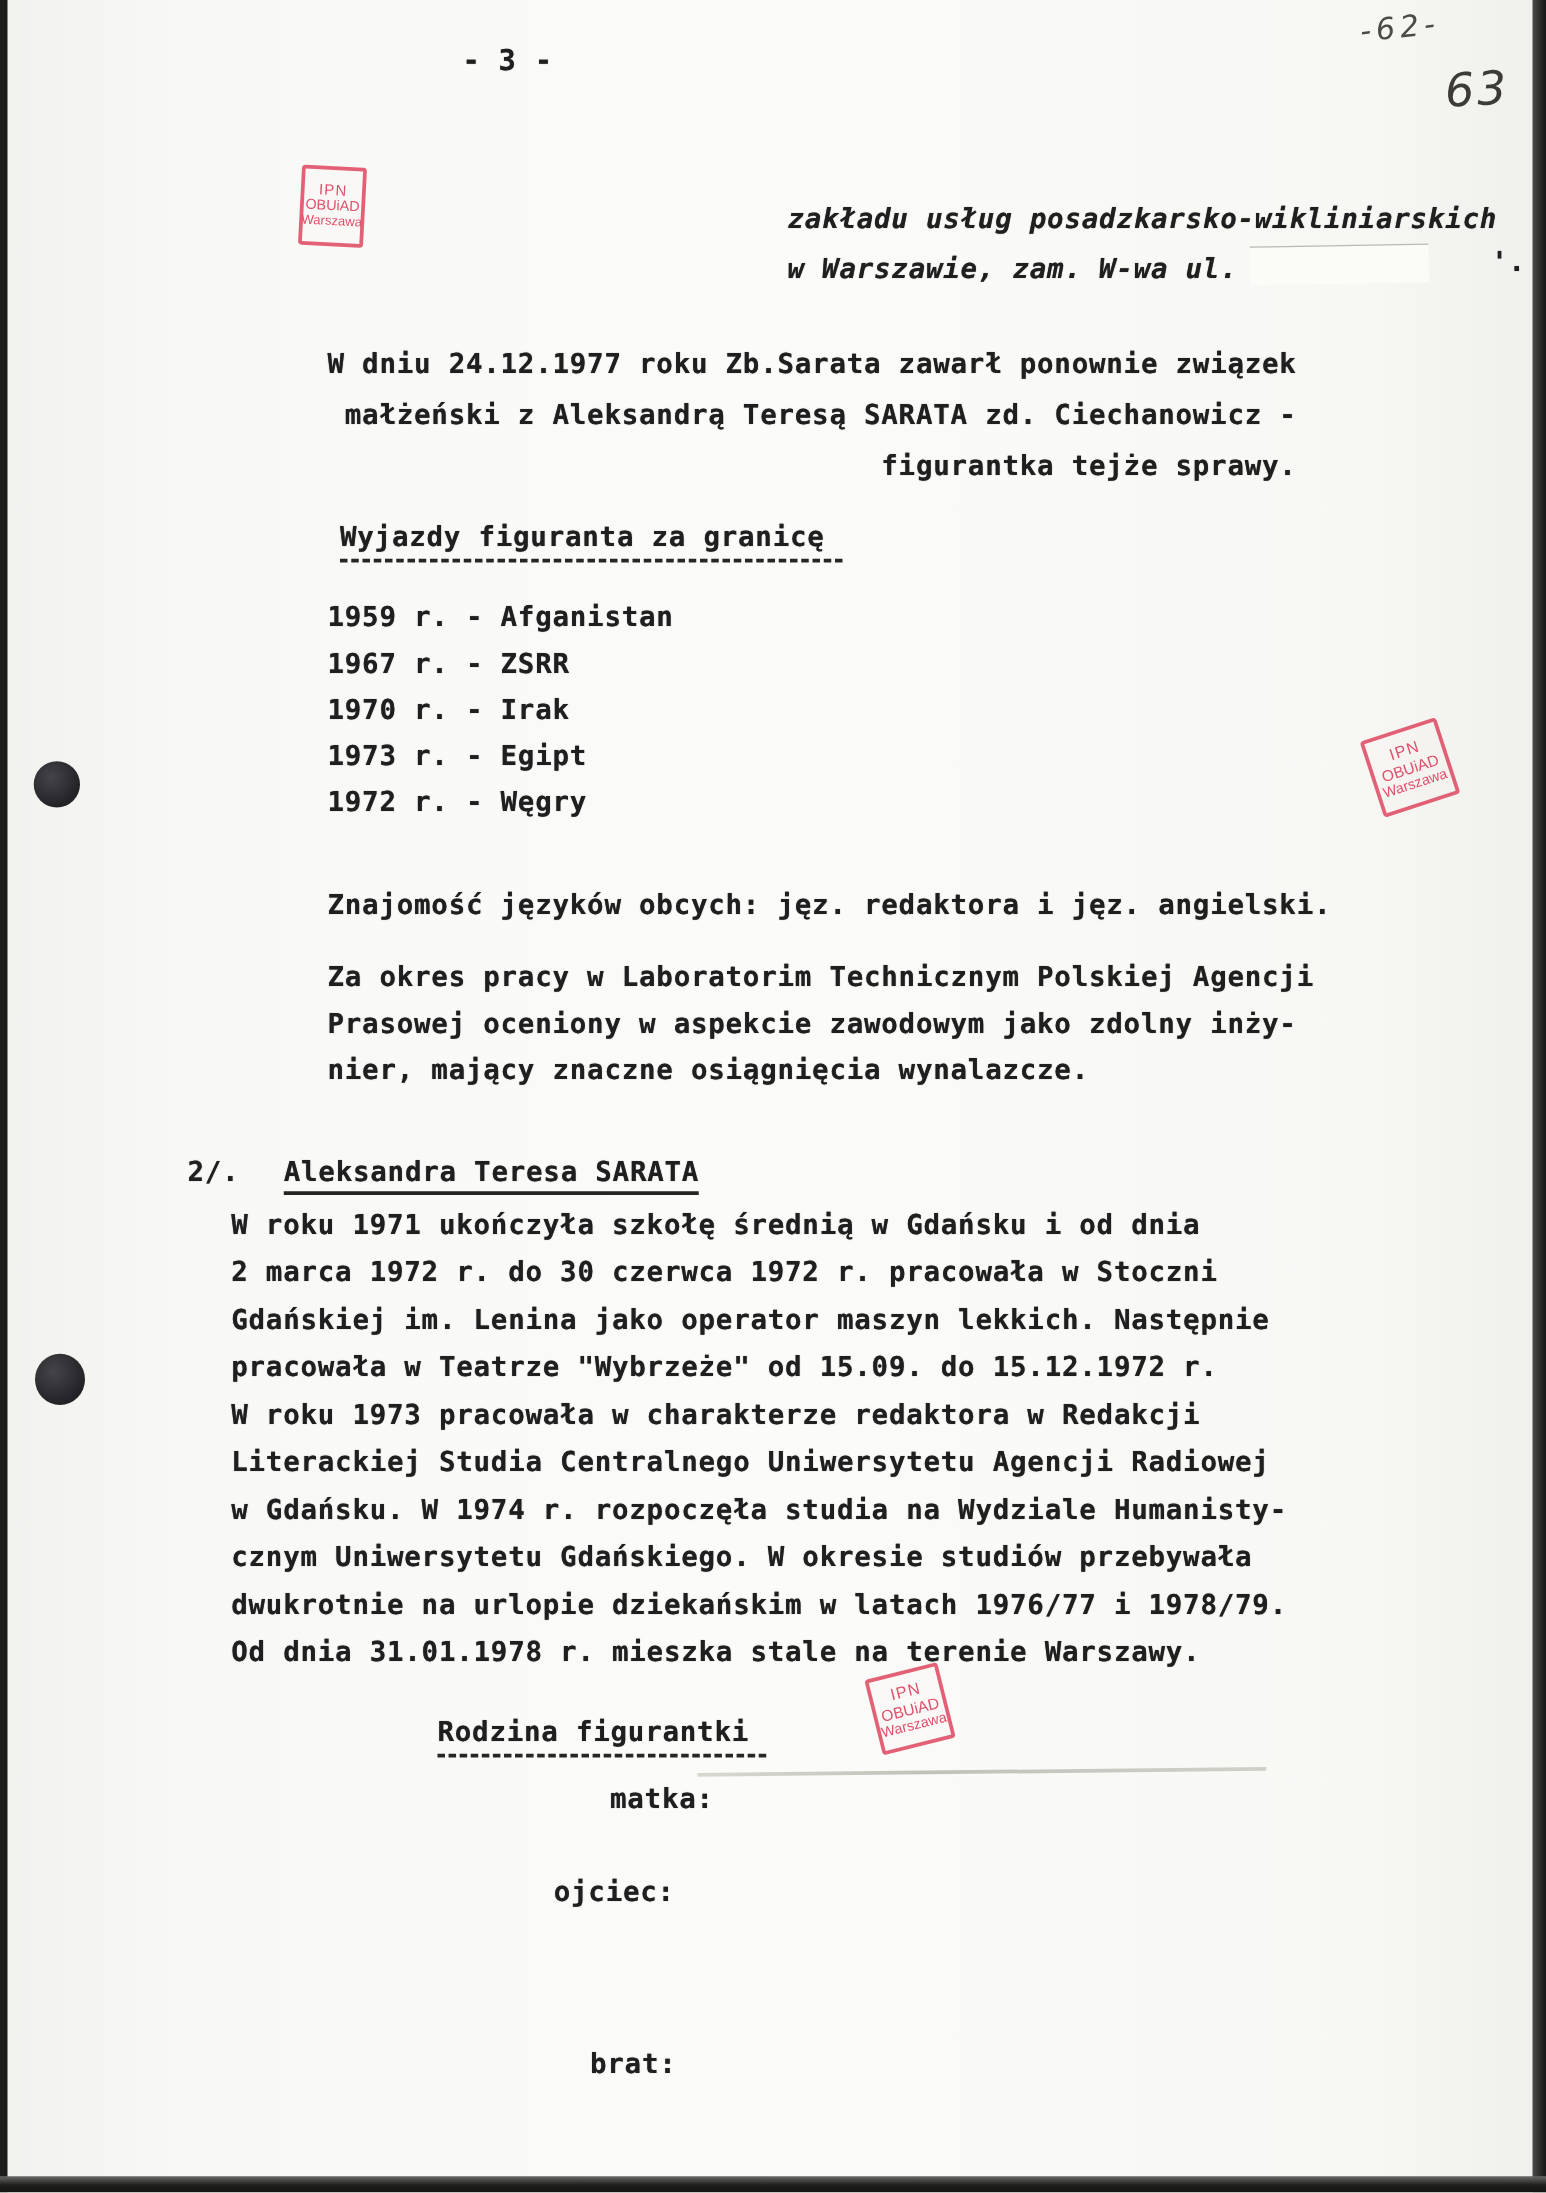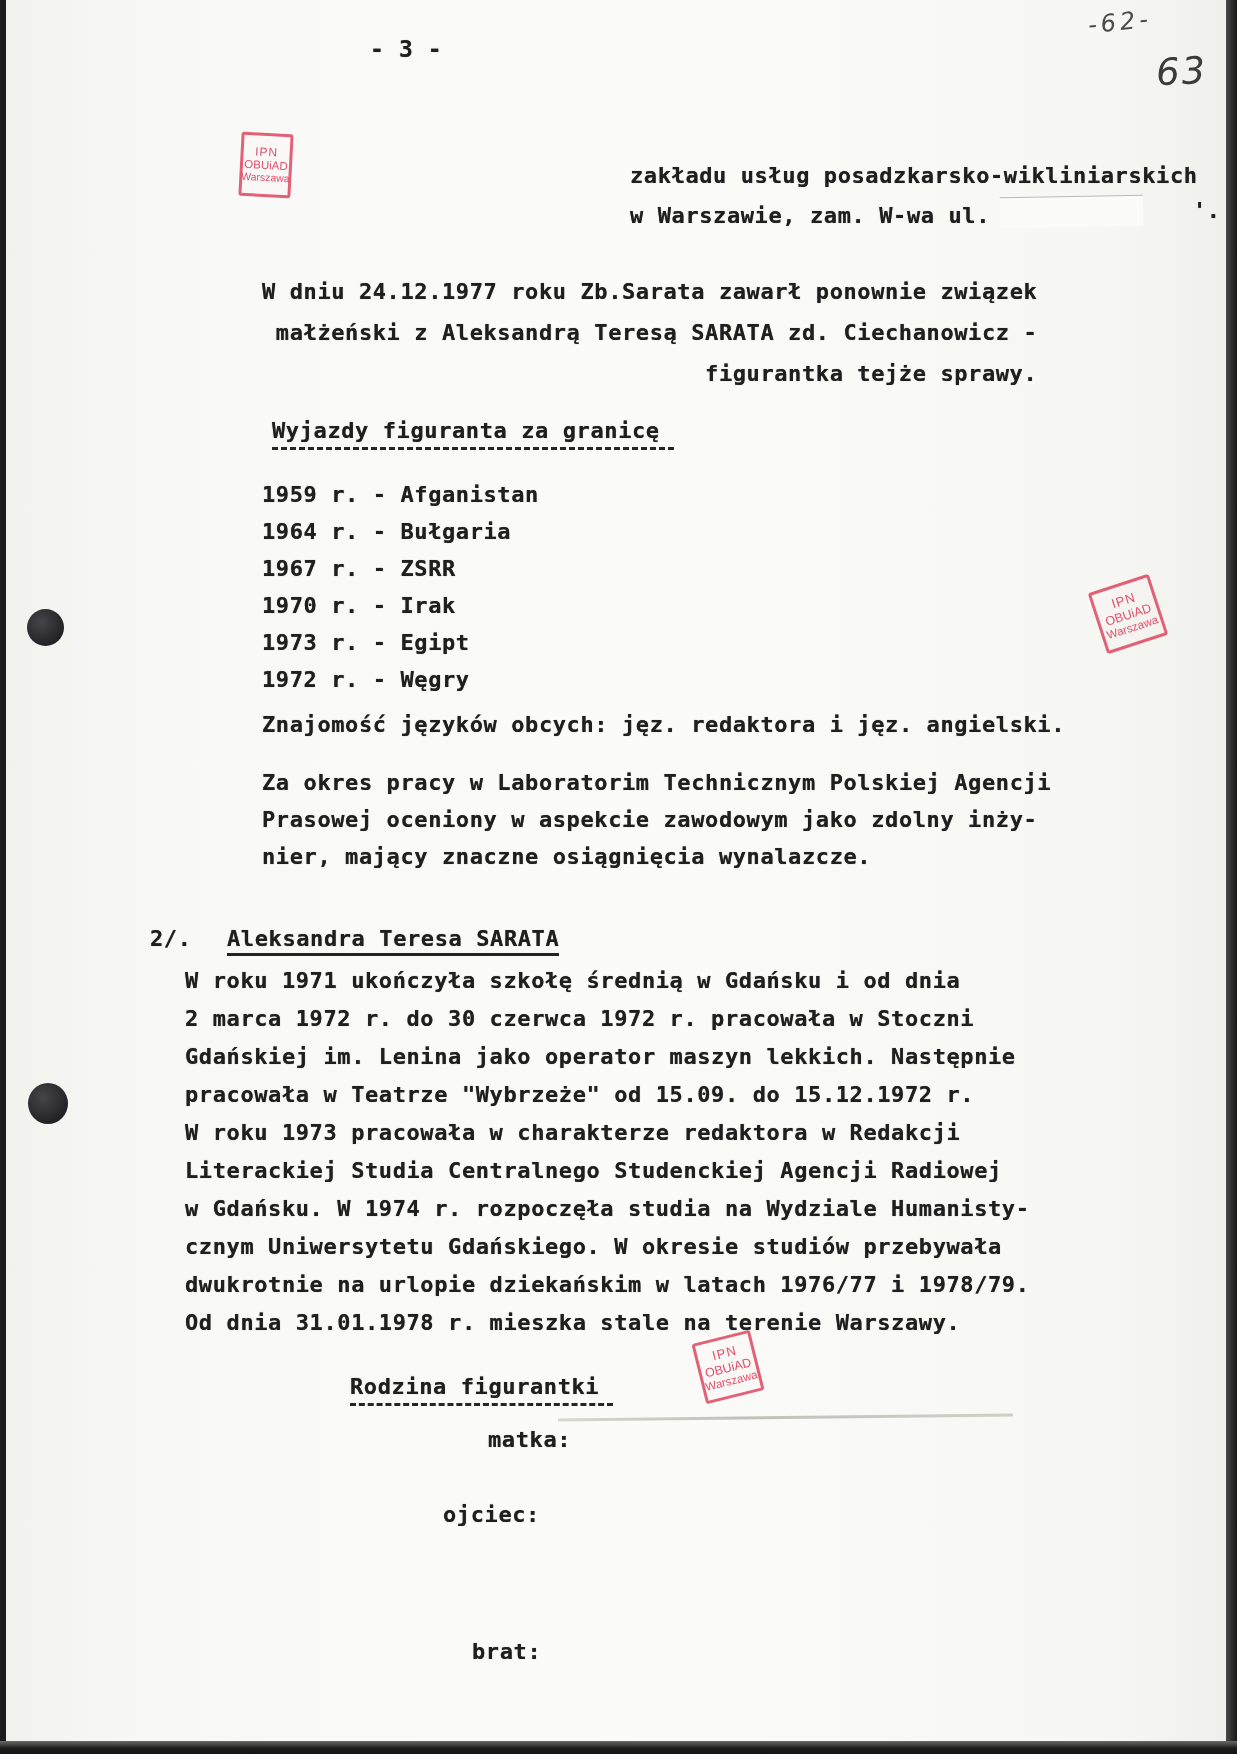--- a/index.html
+++ b/index.html
@@ -75,39 +75,38 @@
     <div class="l1">IPN</div>
     <div class="l2">OBUiAD</div>
     <div class="l3">Warszawa</div>
   </div>
   <div class="stamp stamp3">
     <div class="l1">IPN</div>
     <div class="l2">OBUiAD</div>
     <div class="l3">Warszawa</div>
   </div>
 
-  <div class="tw lh40" style="left:630px;top:156px;">
+  <div class="tw lh40" style="left:630px;top:156px;font-style:italic;">
     <div>zakładu usług posadzkarsko-wikliniarskich</div>
     <div>w Warszawie, zam. W-wa ul.</div>
   </div>
   <div class="redact1"></div>
   <div class="tw" style="left:1193px;top:198px;">'.</div>
 
   <div class="tw lh41" style="left:262px;top:271px;">
     <div>W dniu 24.12.1977 roku Zb.Sarata zawarł ponownie związek</div>
     <div>małżeński z Aleksandrą Teresą SARATA zd. Ciechanowicz -</div>
     <div>figurantka tejże sprawy.</div>
   </div>
 
   <div class="tw" style="left:272px;top:418px;">
     <span class="u-dash">Wyjazdy figuranta za granicę</span>
   </div>
   <div class="tw lh37" style="left:262px;top:476px;">
     <div>1959 r. - Afganistan</div>
-    <div>1964 r. - Bułgaria</div>
     <div>1967 r. - ZSRR</div>
     <div>1970 r. - Irak</div>
     <div>1973 r. - Egipt</div>
     <div>1972 r. - Węgry</div>
   </div>
 
   <div class="tw" style="left:262px;top:712px;">Znajomość języków obcych: jęz. redaktora i jęz. angielski.</div>
 
   <div class="tw lh37" style="left:262px;top:764px;">
     <div>Za okres pracy w Laboratorim Technicznym Polskiej Agencji</div>
@@ -119,21 +118,21 @@
   <div class="tw" style="left:190px;top:926px;">
     <span class="u-solid">Aleksandra Teresa SARATA</span>
   </div>
 
   <div class="tw lh38" style="left:185px;top:962px;">
     <div>W roku 1971 ukończyła szkołę średnią w Gdańsku i od dnia</div>
     <div>2 marca 1972 r. do 30 czerwca 1972 r. pracowała w Stoczni</div>
     <div>Gdańskiej im. Lenina jako operator maszyn lekkich. Następnie</div>
     <div>pracowała w Teatrze "Wybrzeże" od 15.09. do 15.12.1972 r.</div>
     <div>W roku 1973 pracowała w charakterze redaktora w Redakcji</div>
-    <div>Literackiej Studia Centralnego Studenckiej Agencji Radiowej</div>
+    <div>Literackiej Studia Centralnego Uniwersytetu Agencji Radiowej</div>
     <div>w Gdańsku. W 1974 r. rozpoczęła studia na Wydziale Humanisty-</div>
     <div>cznym Uniwersytetu Gdańskiego. W okresie studiów przebywała</div>
     <div>dwukrotnie na urlopie dziekańskim w latach 1976/77 i 1978/79.</div>
     <div>Od dnia 31.01.1978 r. mieszka stale na terenie Warszawy.</div>
   </div>
 
   <div class="tw" style="left:350px;top:1374px;">
     <span class="u-dash">Rodzina figurantki</span>
   </div>
   <div class="redact2"></div>

